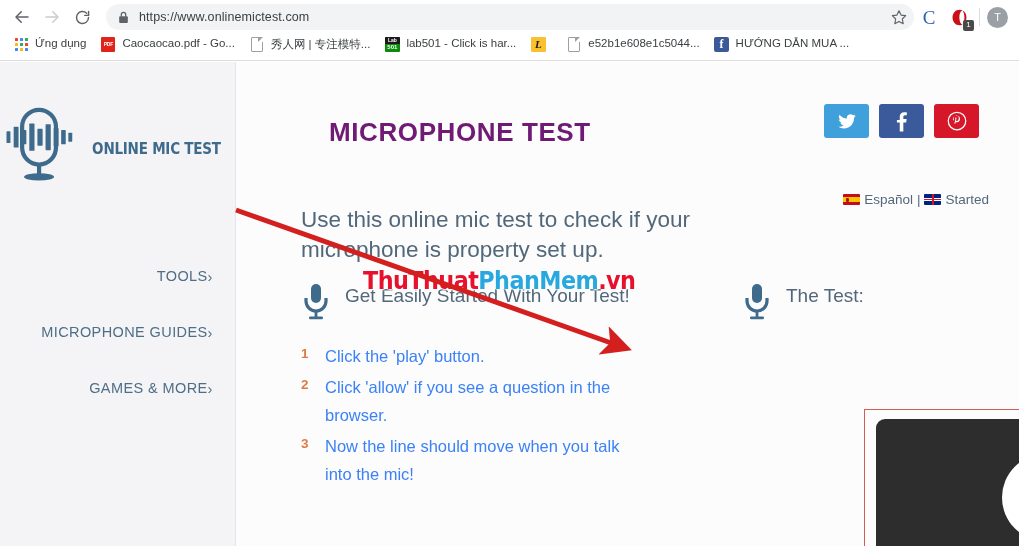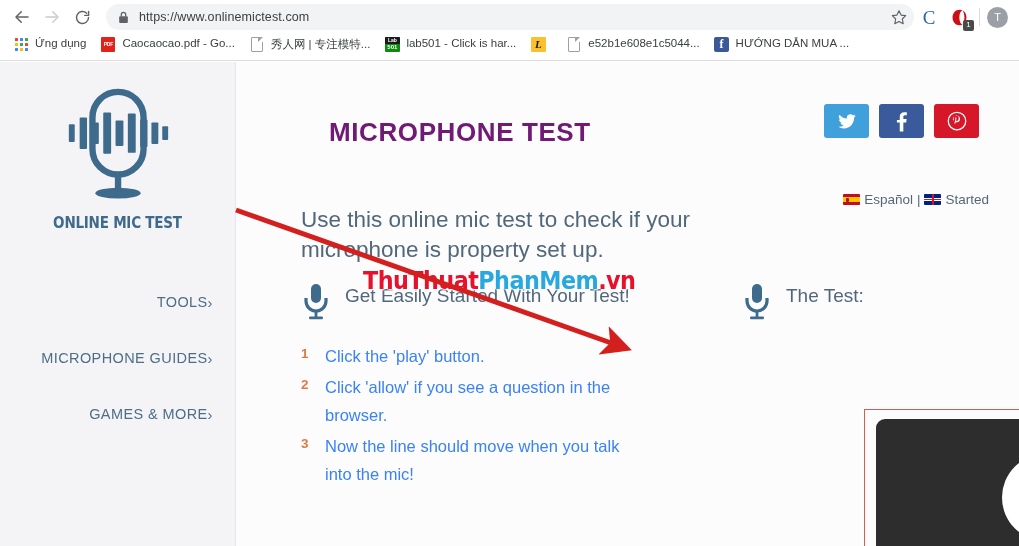--- a/index.html
+++ b/index.html
@@ -114,21 +114,21 @@
 
   
   #sidebar {
     position: absolute; left: 0; top: 0;
     width: 236px; height: 484px;
     background: #f4f4f7;
     border-right: 1px solid #e6e6ea;
   }
   #logo-wrap {
     width: 100%; padding-top: 22px;
-    display: flex; flex-direction: column; align-items: center;
+    display: flex; flex-direction: row; align-items: center;
   }
   #logo-mark { width: 118px; height: 122px; }
   #logo-text {
     margin-top: 7px;
     font-family: "DejaVu Sans", sans-serif;
     font-weight: bold;
     font-size: 16.5px;
     letter-spacing: -0.3px;
     color: #3e6a8c;
     transform: scaleX(0.82);

